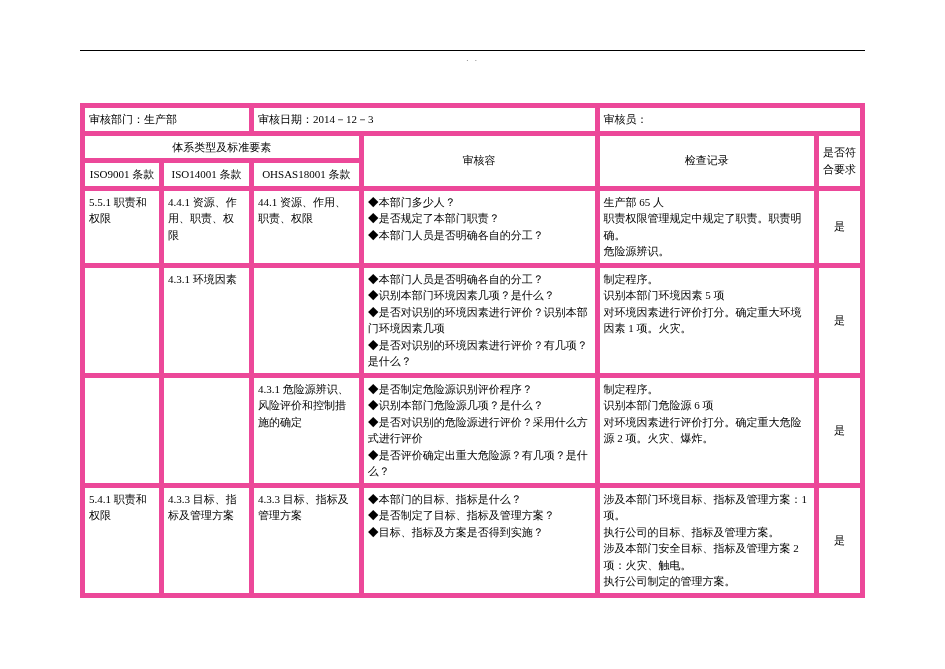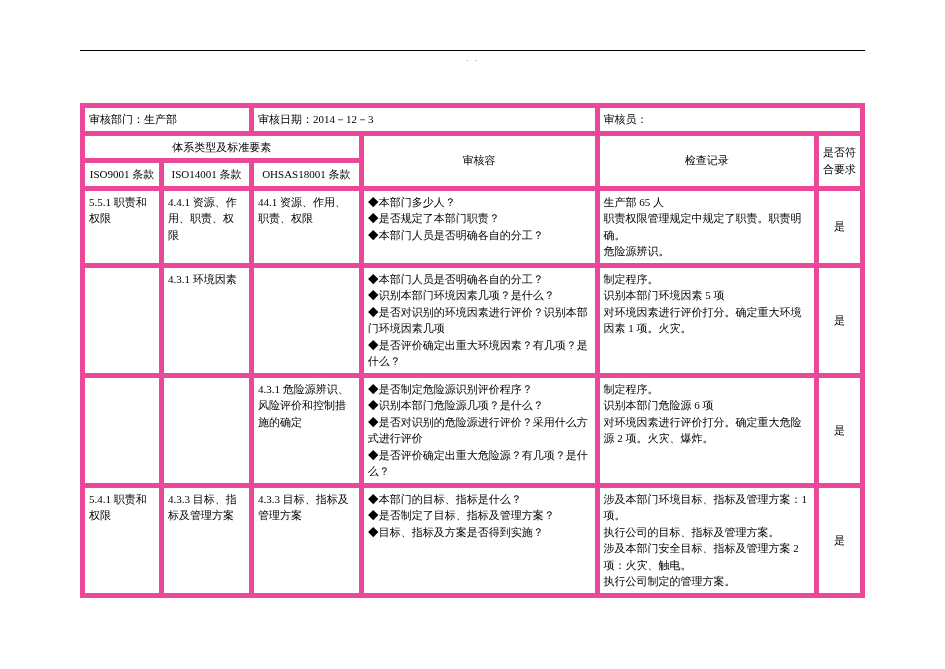--- a/index.html
+++ b/index.html
@@ -109,21 +109,21 @@
   </tr>
 
   <tr>
     <td></td>
     <td>4.3.1 环境因素</td>
     <td></td>
     <td>
           <span class="bullet-line">◆本部门人员是否明确各自的分工？</span>
           <span class="bullet-line">◆识别本部门环境因素几项？是什么？</span>
           <span class="bullet-line">◆是否对识别的环境因素进行评价？识别本部门环境因素几项</span>
-          <span class="bullet-line">◆是否评价确定出重大环境因素？有几项？是什么？</span>
+          <span class="bullet-line">◆是否对识别的环境因素进行评价？有几项？是什么？</span>
         </td>
     <td>
           <span class="bullet-line">制定程序。</span>
           <span class="bullet-line">识别本部门环境因素 5 项</span>
           <span class="bullet-line">对环境因素进行评价打分。确定重大环境因素 1 项。火灾。</span>
         </td>
     <td class="center vmid">是</td>
   </tr>
 
   <tr>

